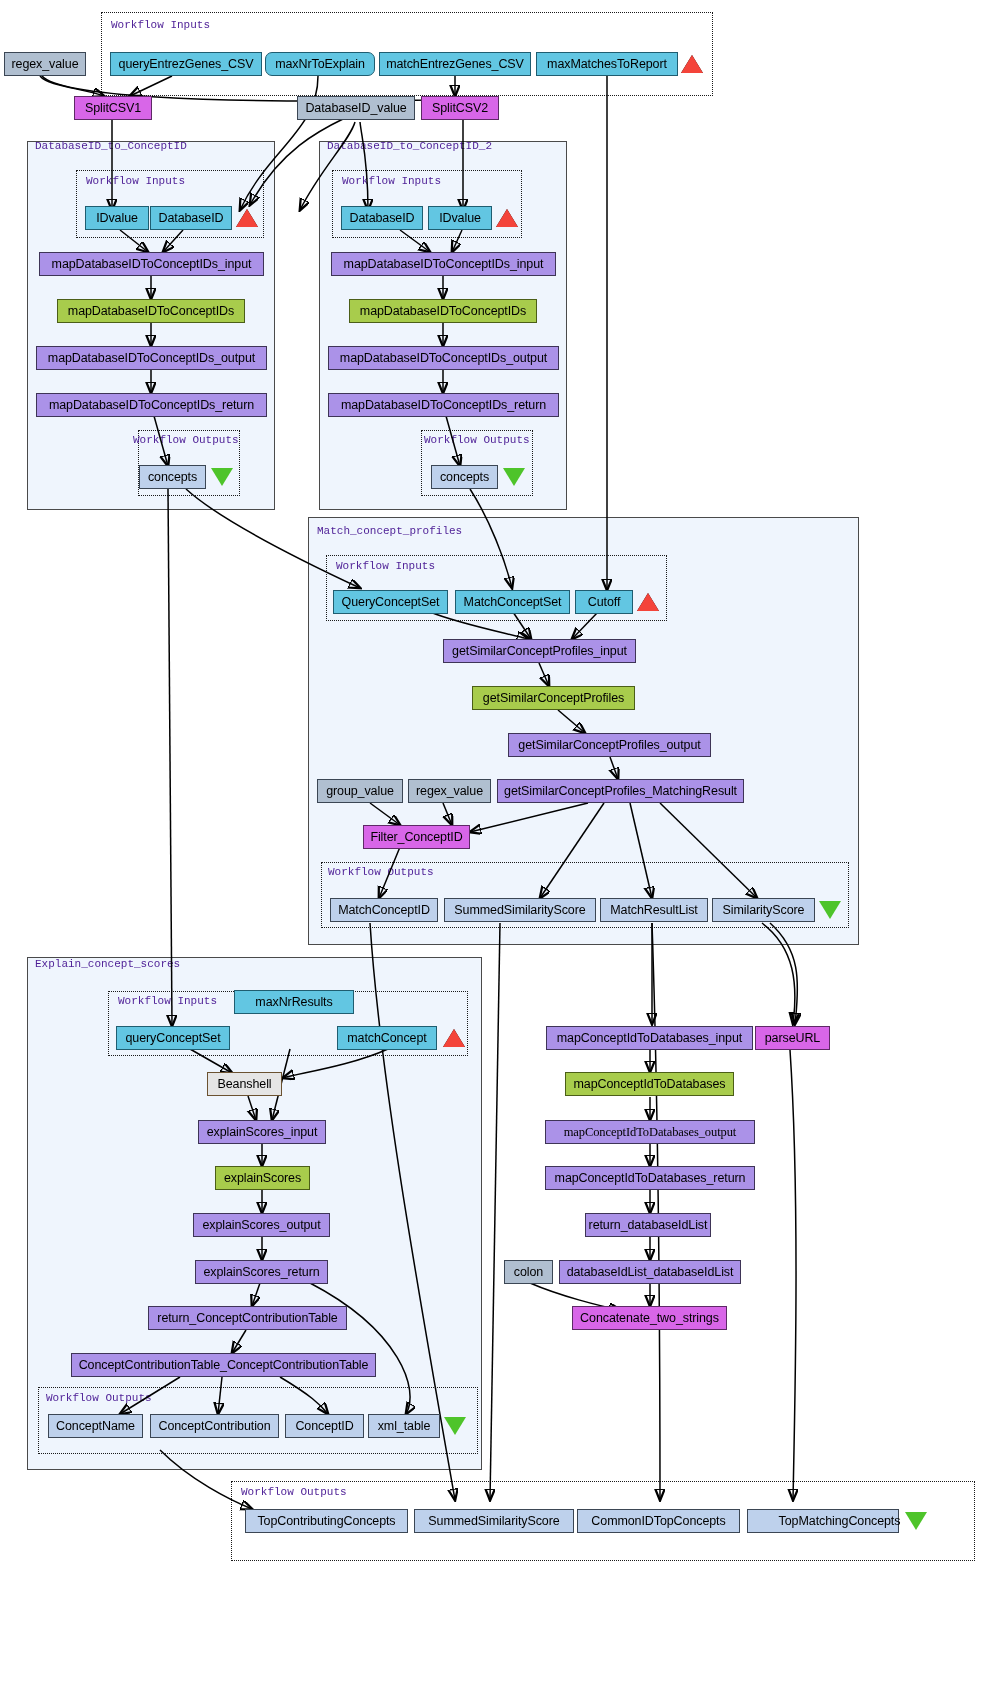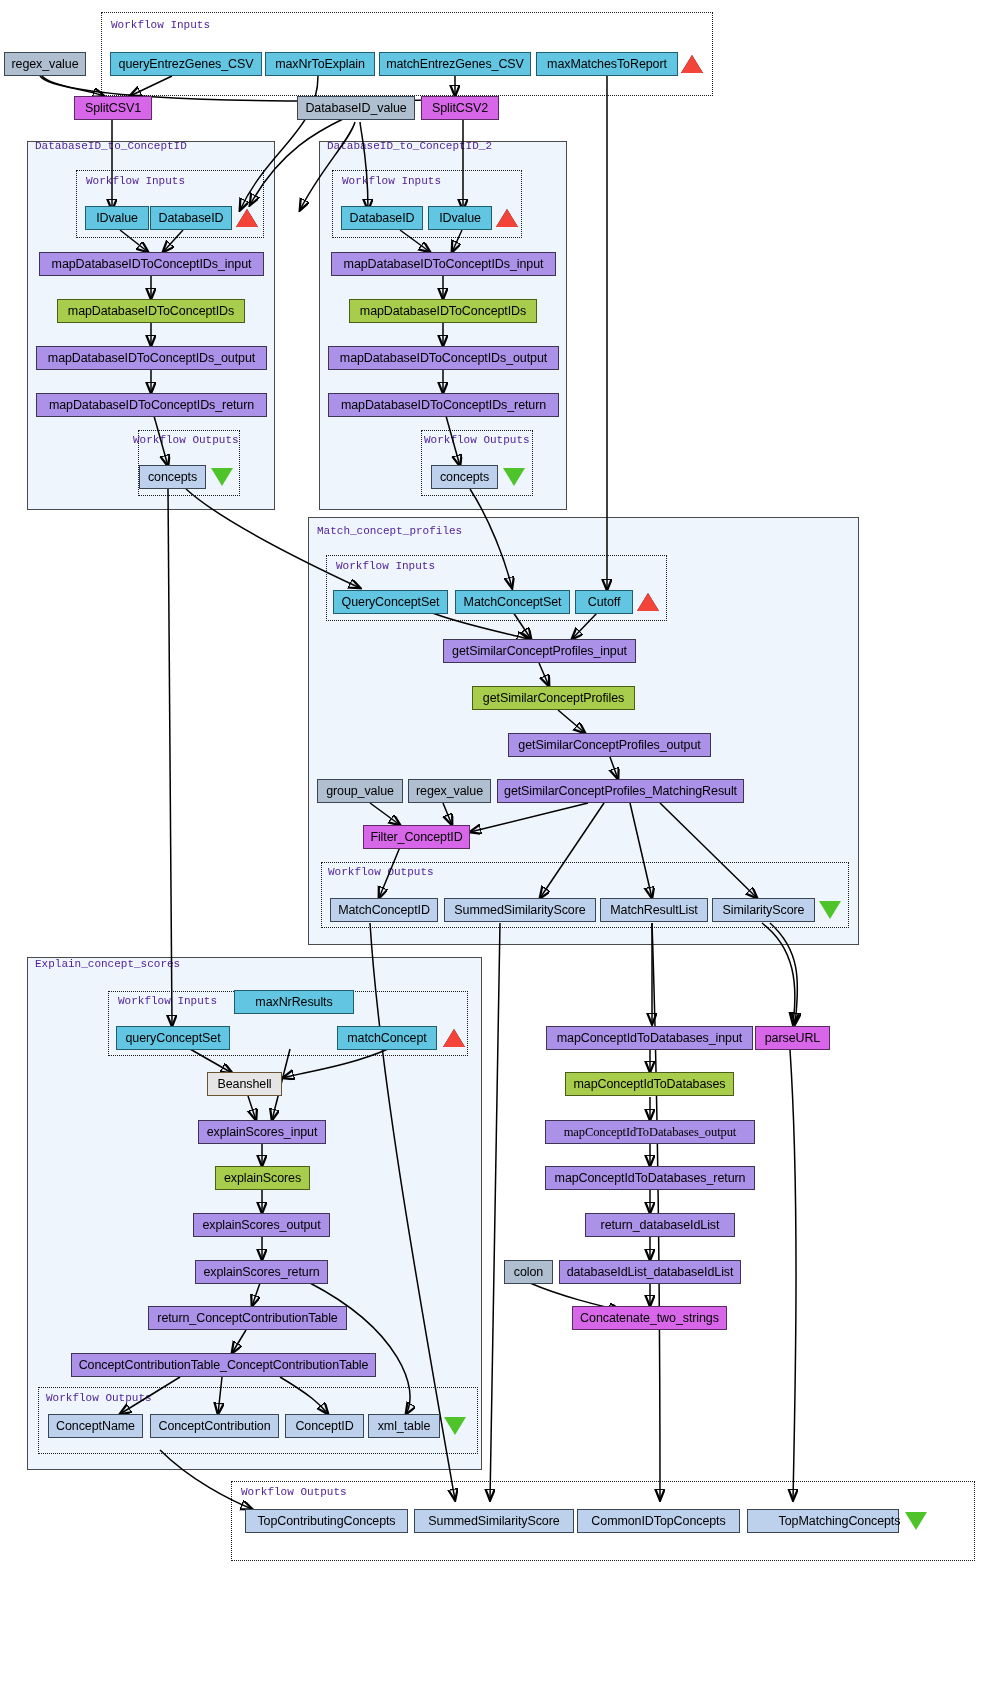--- a/index.html
+++ b/index.html
@@ -176,21 +176,21 @@
     <path d="M650,1143 L650,1166" marker-end="url(#ah)"></path>
     <path d="M650,1190 L650,1213" marker-end="url(#ah)"></path>
     <path d="M650,1237 L650,1260" marker-end="url(#ah)"></path>
     <path d="M650,1283 L650,1306" marker-end="url(#ah)"></path>
     <path d="M530,1283 C560,1296 600,1306 620,1310" marker-end="url(#ah)"></path>
     <path d="M790,1050 C800,1200 795,1400 793,1500" marker-end="url(#ah)"></path>
   </svg>
 
   <div class="node n-grey" style="left:4px;top:52px;width:82px;">regex_value</div>
   <div class="node n-blue" style="left:110px;top:52px;width:152px;">queryEntrezGenes_CSV</div>
-  <div class="node n-blue" style="left:265px;top:52px;width:110px;">maxNrToExplain</div>
+  <div class="node n-blue" style="left:265px;top:52px;width:110px;border-radius:7px;">maxNrToExplain</div>
   <div class="node n-blue" style="left:379px;top:52px;width:152px;">matchEntrezGenes_CSV</div>
   <div class="node n-blue" style="left:536px;top:52px;width:142px;">maxMatchesToReport</div>
   <div class="tri tri-up" style="left:681px;top:55px;"></div>
 
   <div class="node n-magenta" style="left:74px;top:96px;width:78px;">SplitCSV1</div>
   <div class="node n-grey" style="left:297px;top:96px;width:118px;">DatabaseID_value</div>
   <div class="node n-magenta" style="left:421px;top:96px;width:78px;">SplitCSV2</div>
 
   <div class="node n-blue" style="left:85px;top:206px;width:64px;">IDvalue</div>
   <div class="node n-blue" style="left:150px;top:206px;width:82px;">DatabaseID</div>
@@ -249,21 +249,21 @@
   <div class="node n-out" style="left:150px;top:1414px;width:129px;">ConceptContribution</div>
   <div class="node n-out" style="left:285px;top:1414px;width:79px;">ConceptID</div>
   <div class="node n-out" style="left:368px;top:1414px;width:72px;">xml_table</div>
   <div class="tri tri-down" style="left:444px;top:1417px;"></div>
 
   <div class="node n-purple" style="left:546px;top:1026px;width:207px;">mapConceptIdToDatabases_input</div>
   <div class="node n-magenta" style="left:755px;top:1026px;width:75px;">parseURL</div>
   <div class="node n-green" style="left:565px;top:1072px;width:169px;">mapConceptIdToDatabases</div>
   <div class="node n-purple" style="left:545px;top:1120px;width:210px;font-family:Liberation Serif, serif;">mapConceptIdToDatabases_output</div>
   <div class="node n-purple" style="left:545px;top:1166px;width:210px;">mapConceptIdToDatabases_return</div>
-  <div class="node n-purple" style="left:585px;top:1213px;width:150px;text-align:center;">return_databaseIdList</div>
+  <div class="node n-purple" style="left:585px;top:1213px;width:126px;text-align:center;">return_databaseIdList</div>
   <div class="node n-grey" style="left:504px;top:1260px;width:49px;">colon</div>
   <div class="node n-purple" style="left:559px;top:1260px;width:182px;">databaseIdList_databaseIdList</div>
   <div class="node n-magenta" style="left:572px;top:1306px;width:155px;">Concatenate_two_strings</div>
 
   <div class="node n-out" style="left:245px;top:1509px;width:163px;">TopContributingConcepts</div>
   <div class="node n-out" style="left:414px;top:1509px;width:160px;">SummedSimilarityScore</div>
   <div class="node n-out" style="left:577px;top:1509px;width:163px;">CommonIDTopConcepts</div>
   <div class="node n-out" style="left:747px;top:1509px;width:152px;padding-left:33px;">TopMatchingConcepts</div>
   <div class="tri tri-down" style="left:905px;top:1512px;"></div>
 

